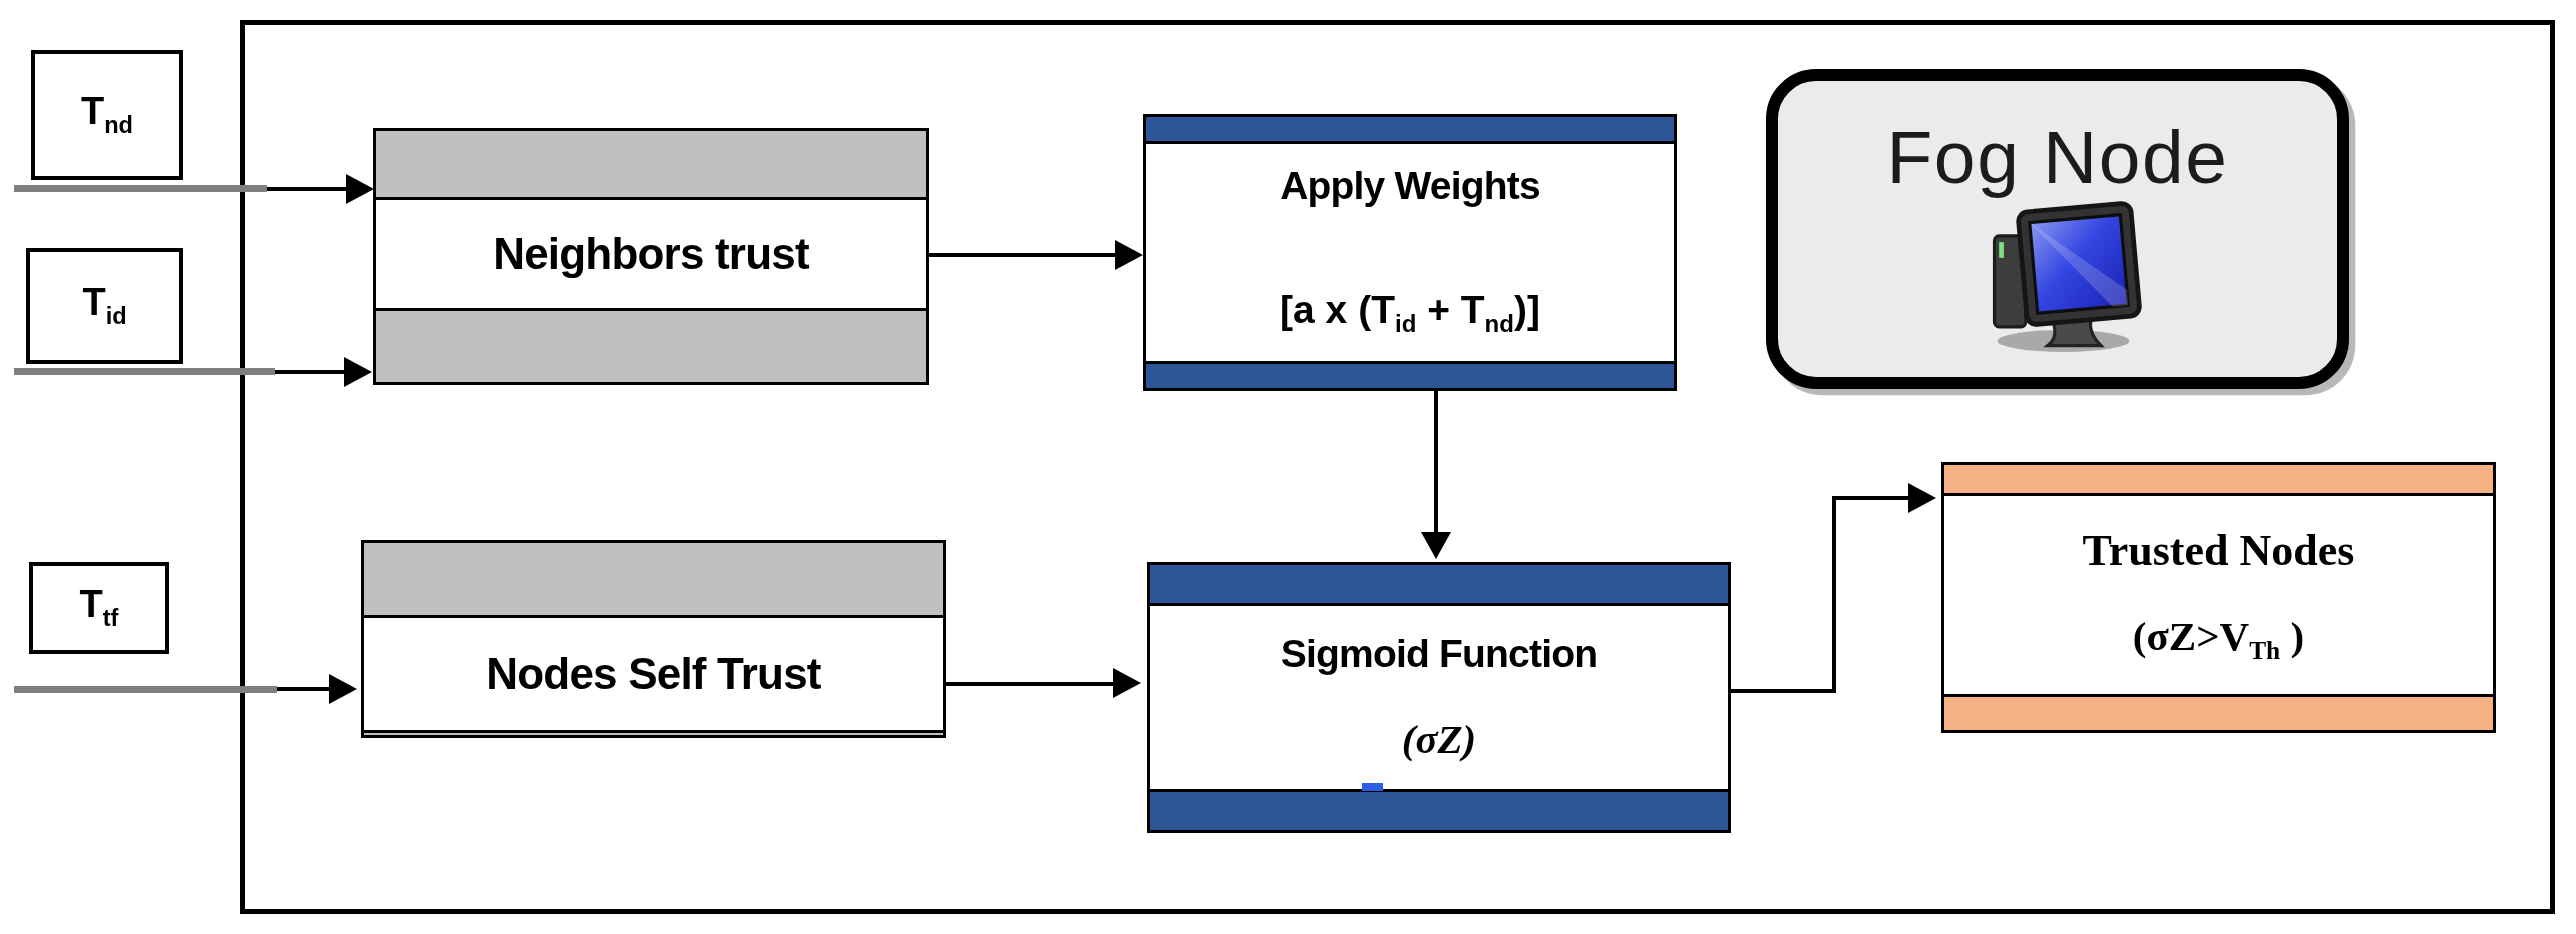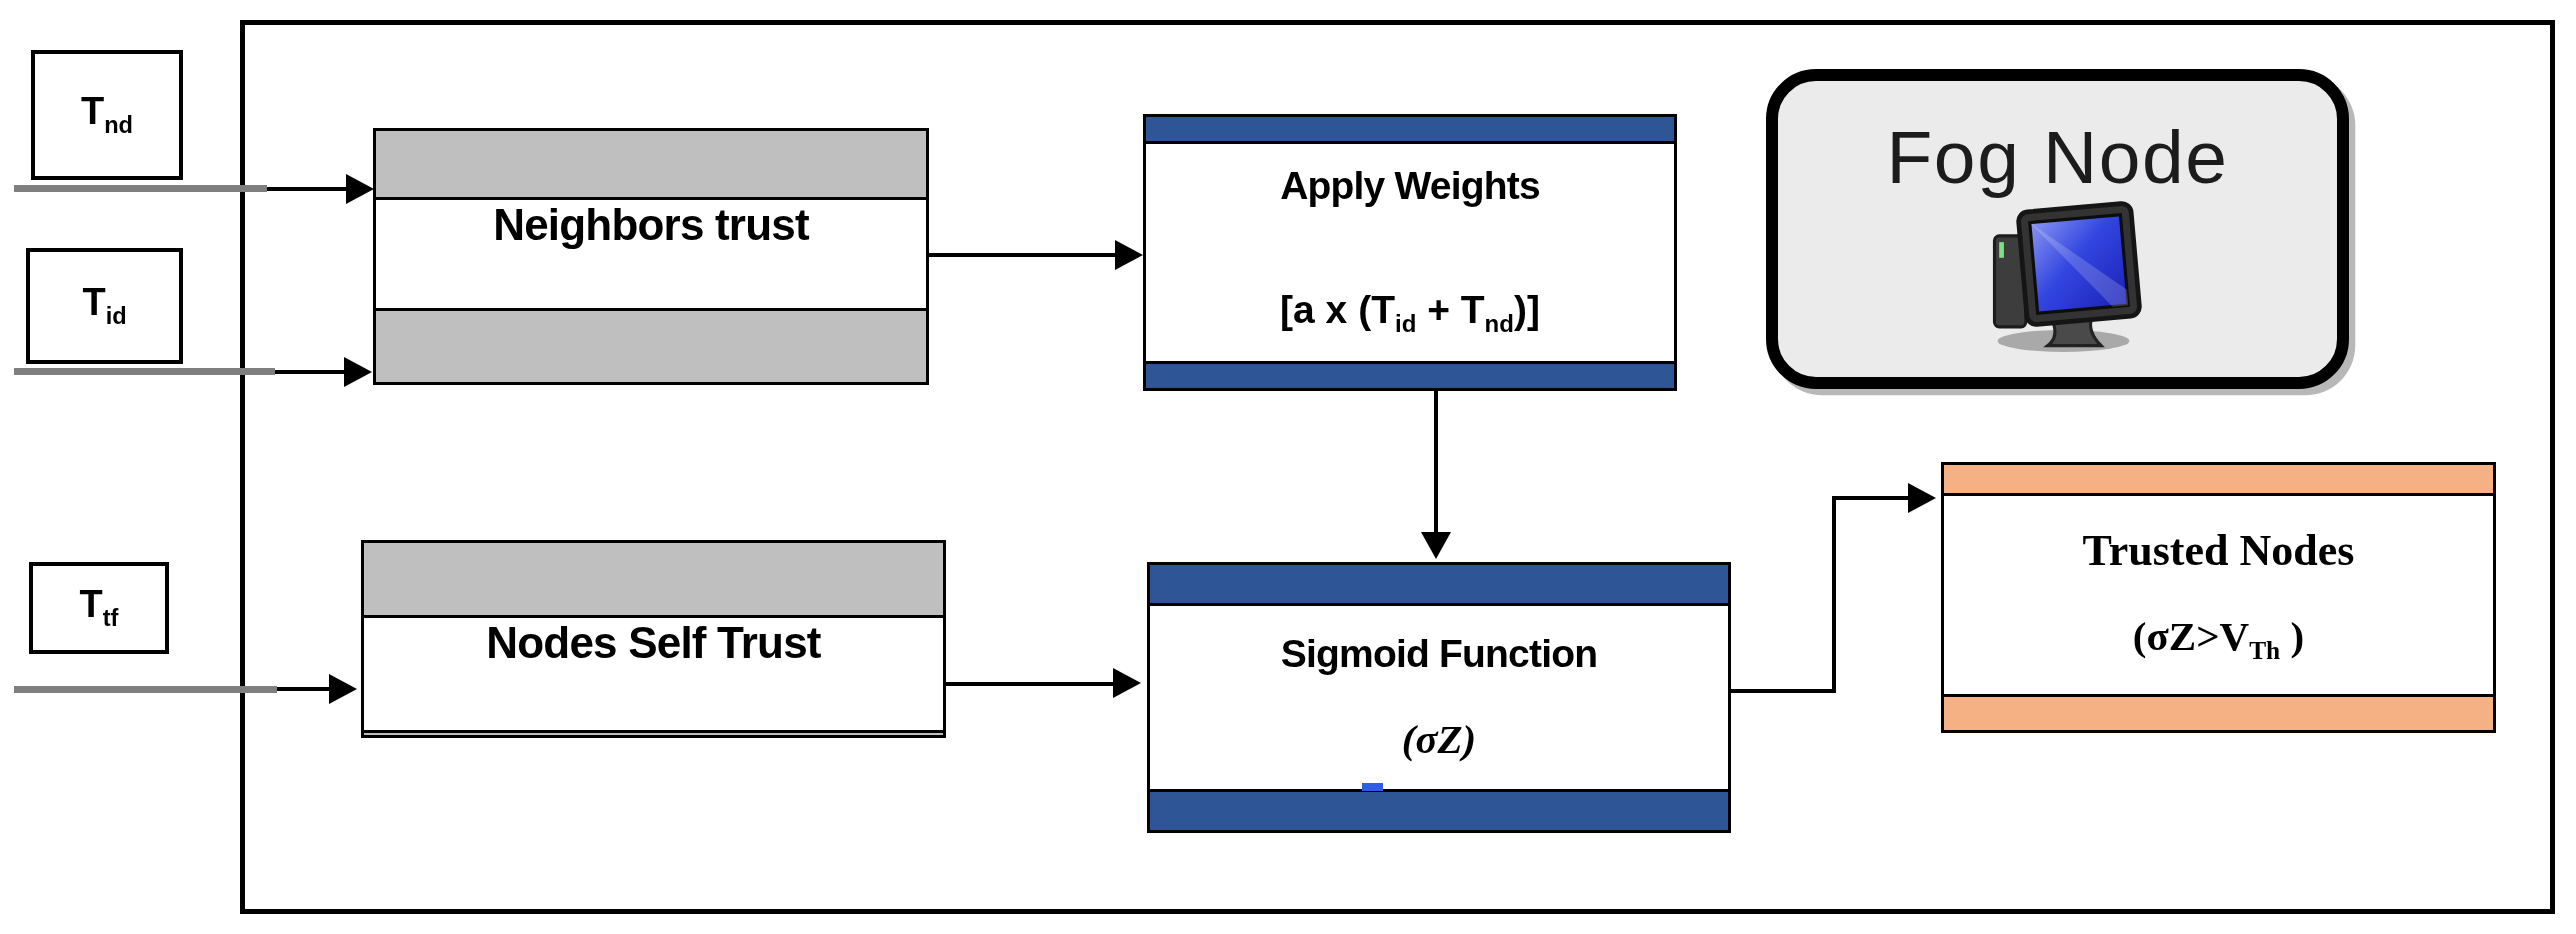--- a/index.html
+++ b/index.html
@@ -12,21 +12,21 @@
   .tbox{border:4.7px solid #000;background:#fff;display:flex;align-items:center;justify-content:center;}
   .tbox .tlabel{font-weight:bold;font-size:38px;line-height:1;}
   .tbox sub{font-size:23.6px;font-weight:bold;}
   
   .pbox{border:3.9px solid #000;display:flex;flex-direction:column;background:#fff;}
   .band{width:100%;}
   .gray{background:#bfbfbf;}
   .blue{background:#2e5696;}
   .orange{background:#f5b183;}
   .mid{border-top:3.1px solid #000;border-bottom:3.1px solid #000;background:#fff;
-       display:flex;flex-direction:column;align-items:center;justify-content:flex-start;}
+       display:flex;flex-direction:column;align-items:center;justify-content:center;}
   .lbl{font-weight:bold;font-size:44px;letter-spacing:-0.8px;}
   .lbl-sm{font-weight:bold;font-size:39px;letter-spacing:-0.8px;}
   .serif{font-family:"Liberation Serif",serif;font-weight:bold;}
   .sub-s{font-size:0.62em;}
   
   #fog{border:12.6px solid #000;border-radius:50px;background:#ebebeb;
        box-shadow:6.3px 6.3px 0 rgba(125,125,125,0.55);
        display:flex;flex-direction:column;align-items:center;}
   #fog-label{font-size:75px;font-weight:400;color:#1c1c1c;margin-top:33px;letter-spacing:1.6px;}
   

